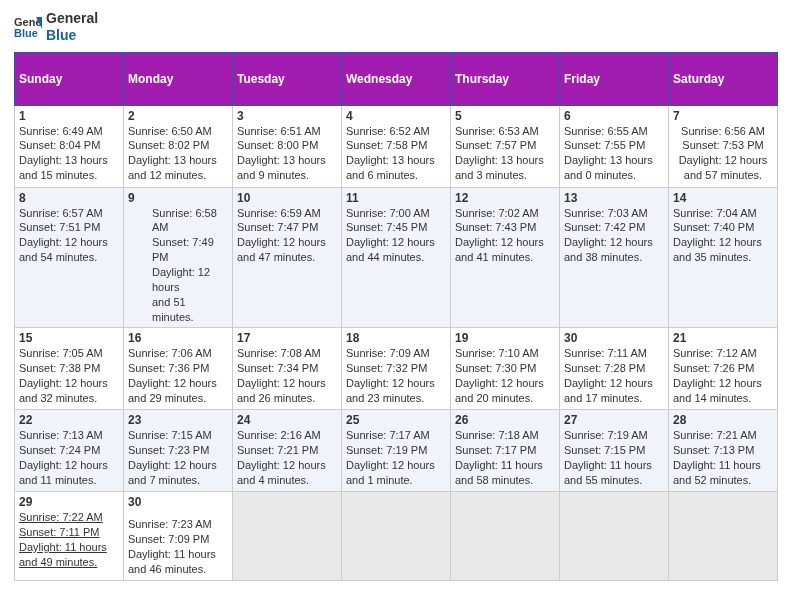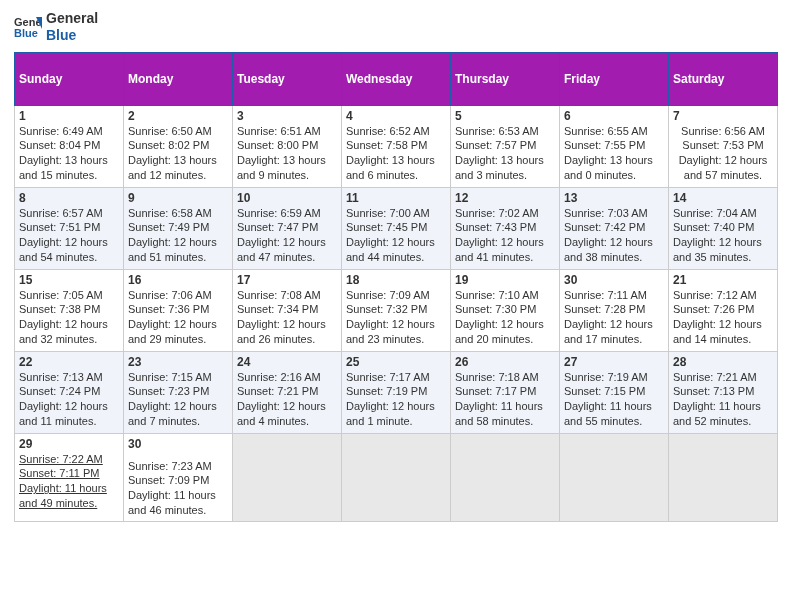--- a/index.html
+++ b/index.html
@@ -181,21 +181,21 @@
         <tr>
           <td>
             <span class="day-num">8</span>
             <div class="day-info" style="white-space: pre-line;">Sunrise: 6:57 AM
 Sunset: 7:51 PM
 Daylight: 12 hours
 and 54 minutes.</div>
           </td>
           <td>
             <span class="day-num">9</span>
-            <div class="day-info" style="white-space: pre-line;">Sunrise: 6:58 AM
+            <div class="day-info" style="white-space: pre-line; margin-left: 24px;">Sunrise: 6:58 AM
 Sunset: 7:49 PM
 Daylight: 12 hours
 and 51 minutes.</div>
           </td>
           <td>
             <span class="day-num">10</span>
             <div class="day-info" style="white-space: pre-line;">Sunrise: 6:59 AM
 Sunset: 7:47 PM
 Daylight: 12 hours
 and 47 minutes.</div>

